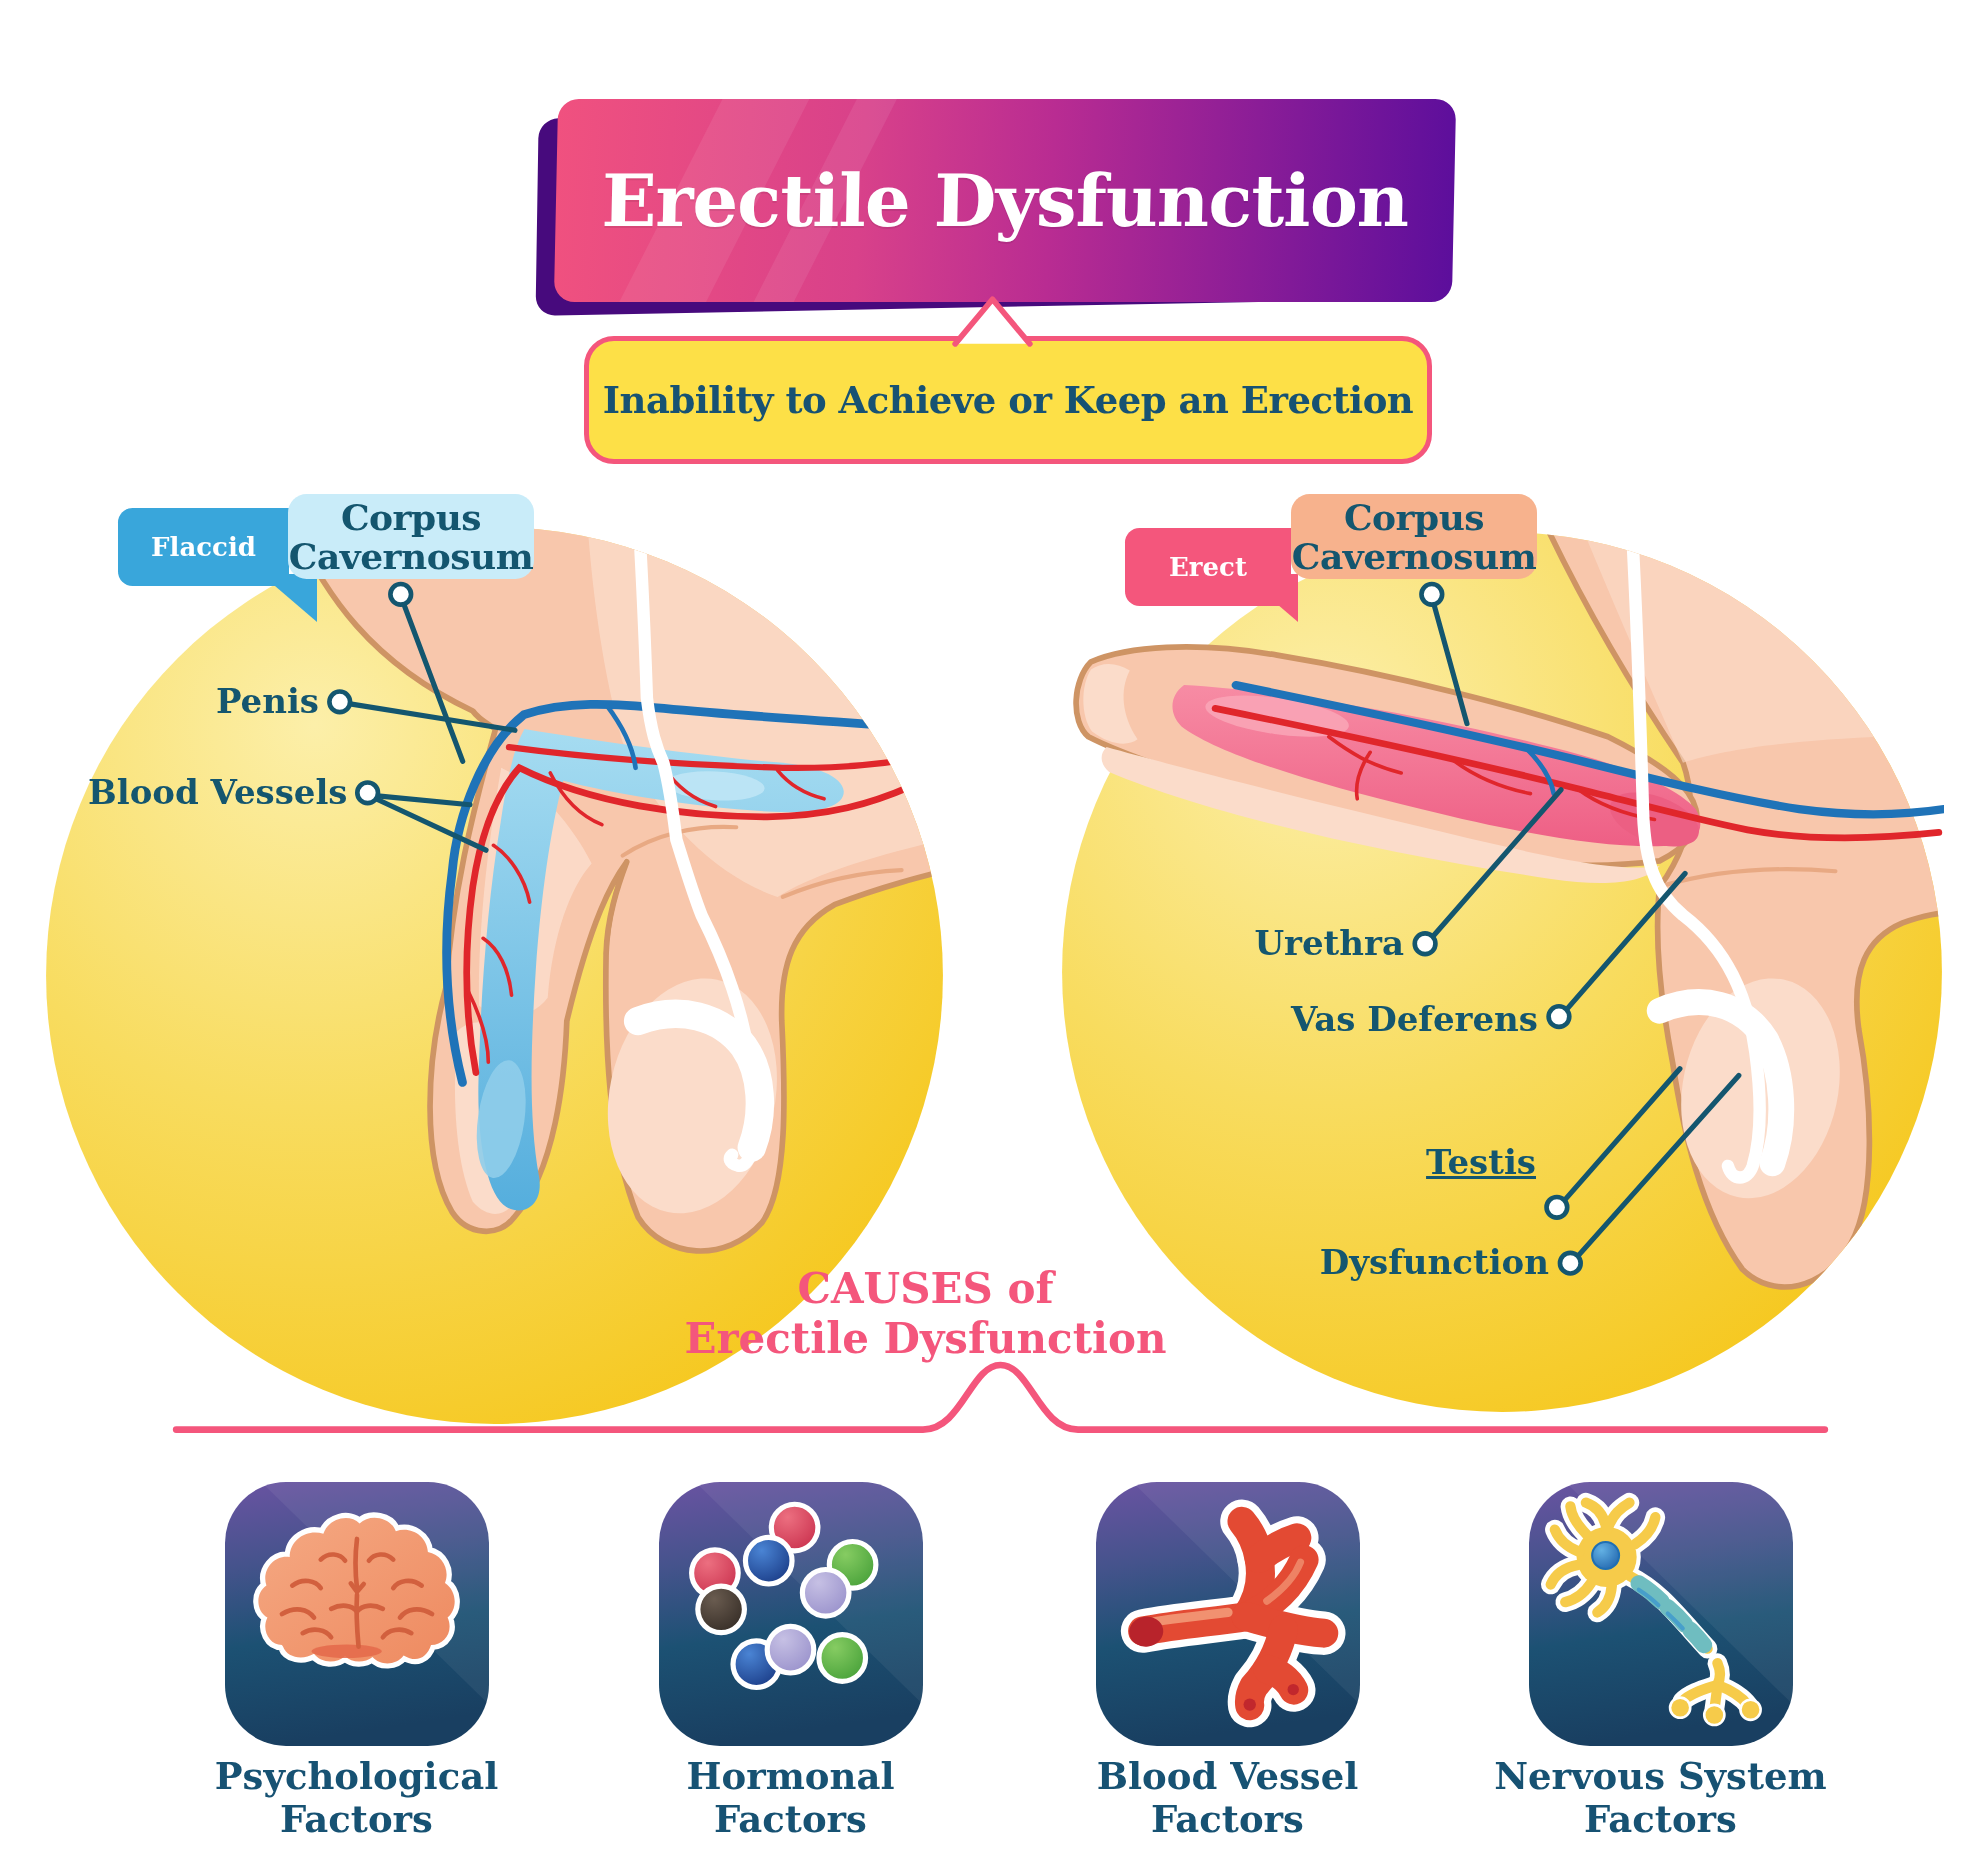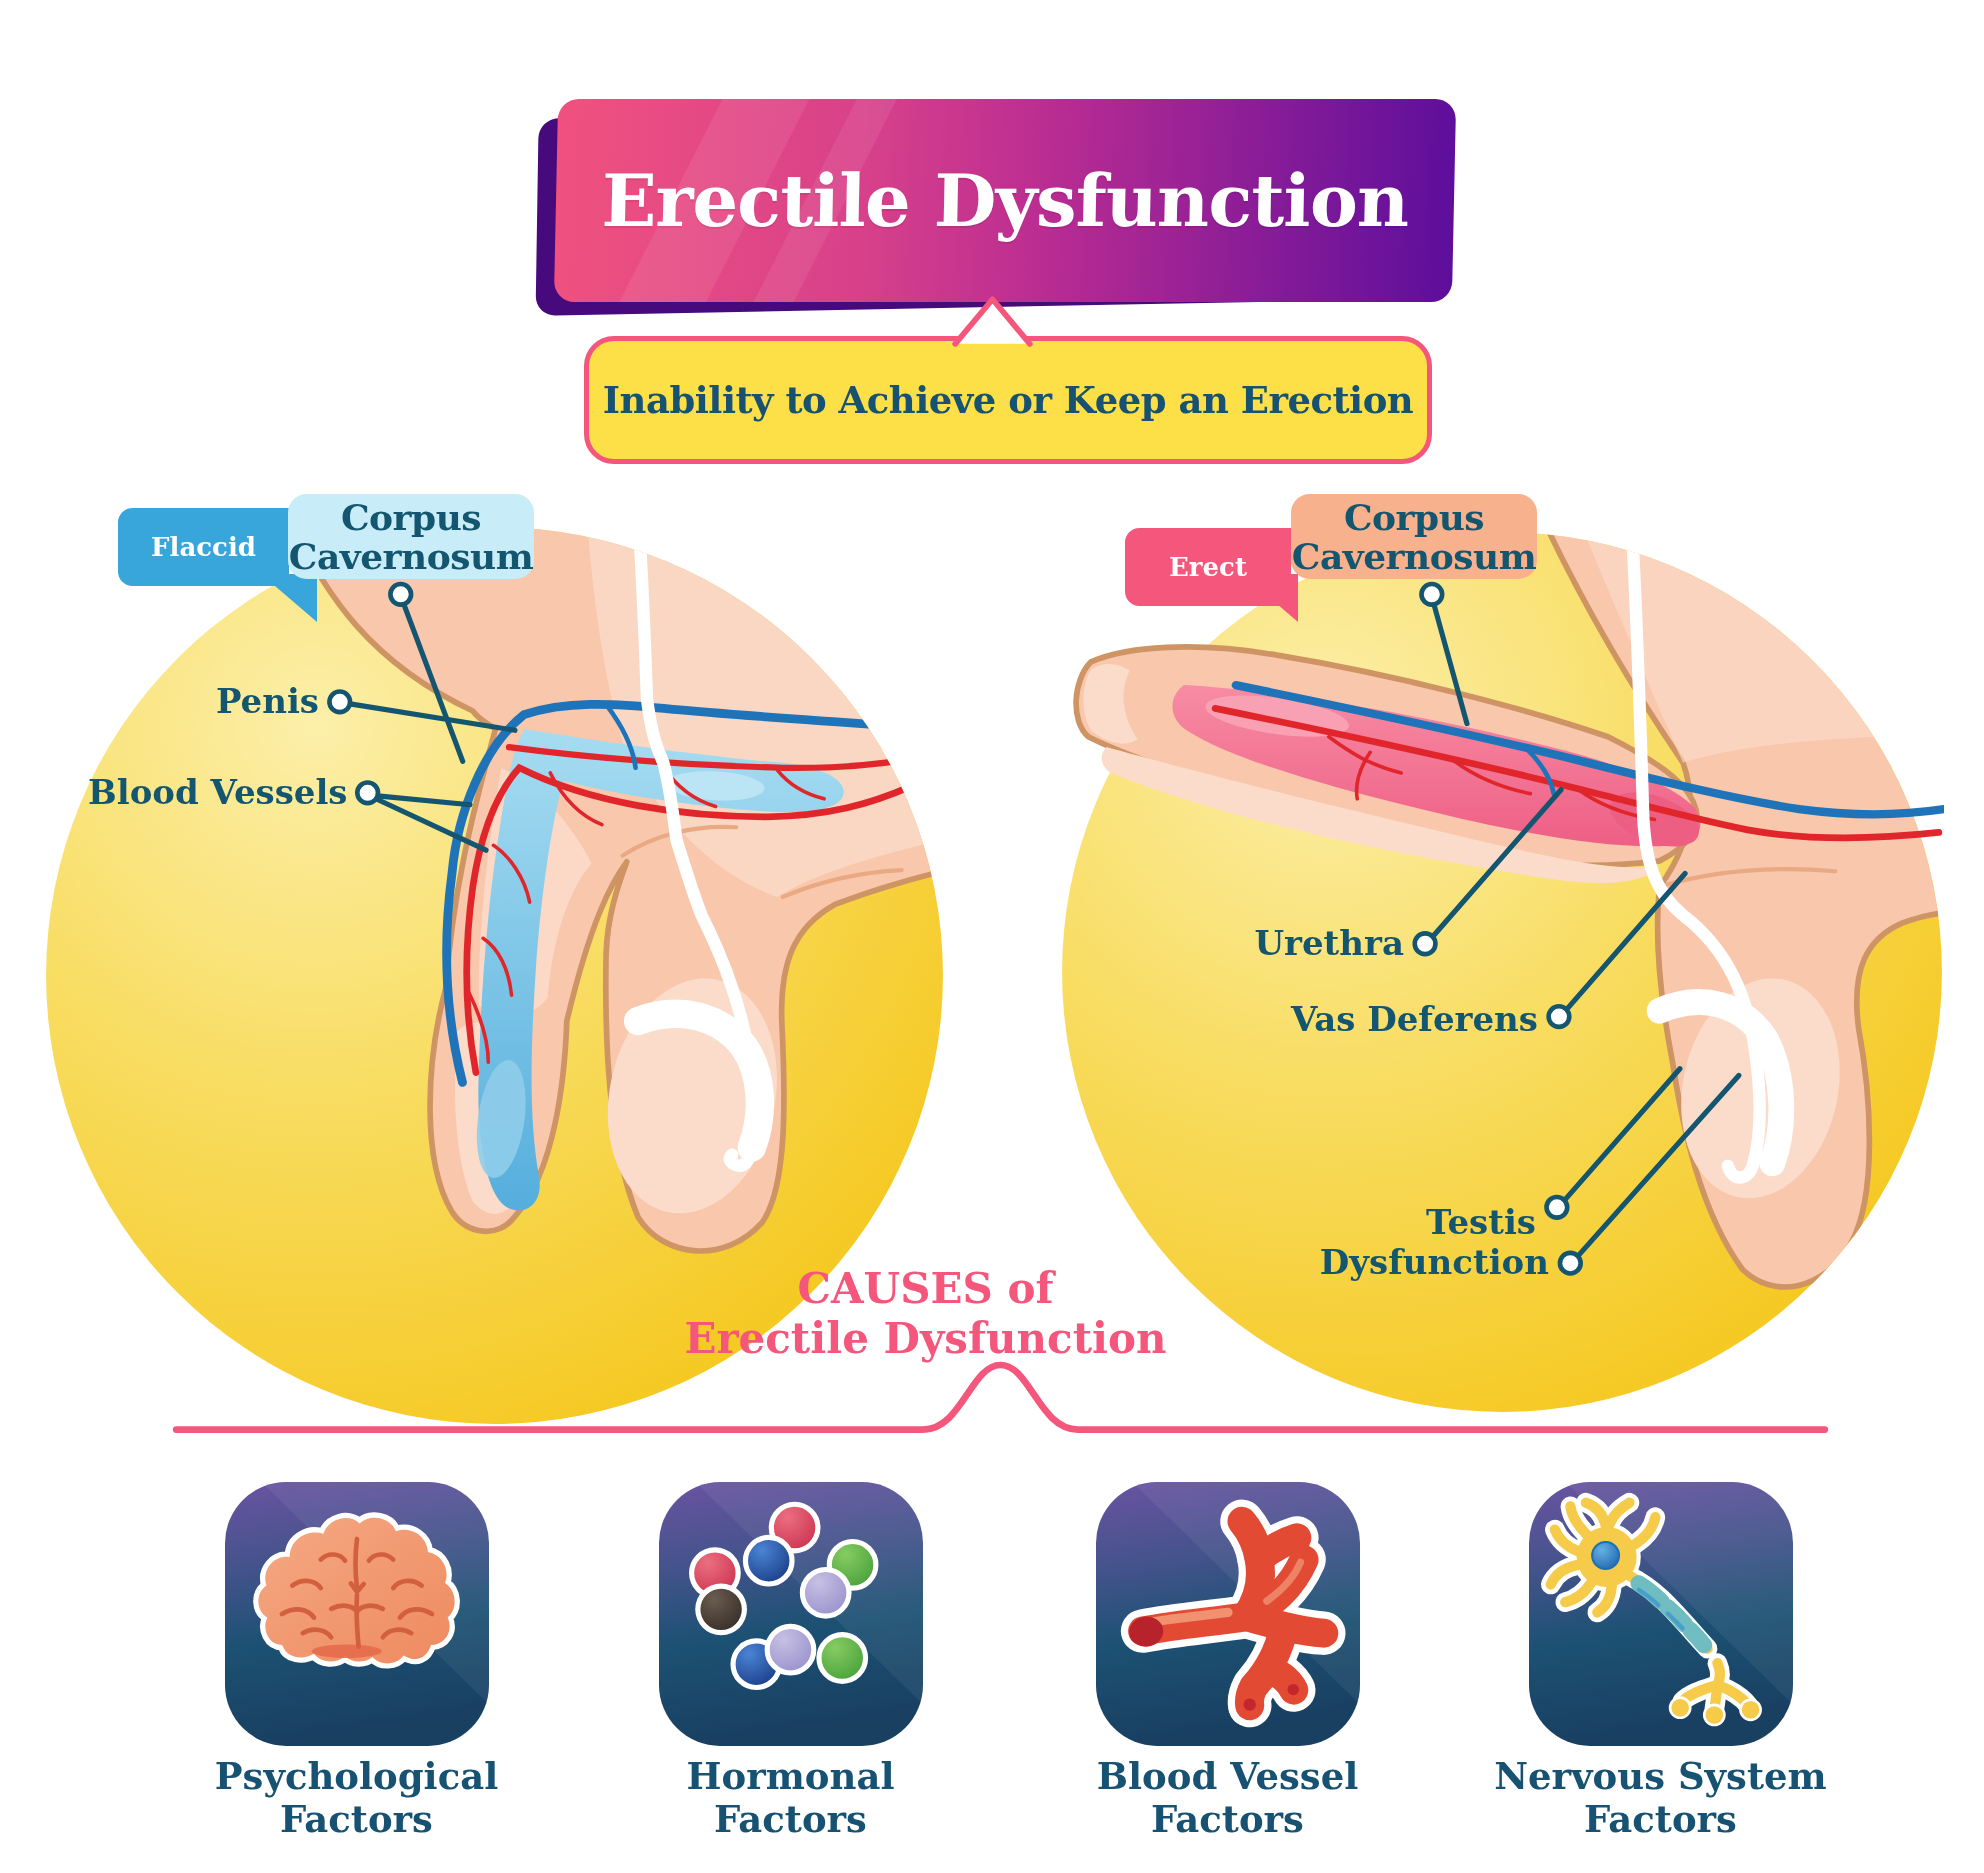--- a/index.html
+++ b/index.html
@@ -35,21 +35,21 @@
        color:#14566f;font-weight:bold;font-size:36px;line-height:1.06;letter-spacing:-0.5px;
        white-space:pre-line;z-index:4;}
   .tag.left{left:288px;top:494px;width:246px;height:85px;background:#c9ecf9;border-radius:18.6px;}
   .tag.right{left:1291px;top:494px;width:246px;height:85px;background:#f7b28d;border-radius:18.6px;}
   
   .lbl{color:#14566f;font-size:34px;font-weight:bold;text-align:right;z-index:6;white-space:nowrap;}
   .lbl.penis{left:164px;top:681px;width:155px;}
   .lbl.bv{left:88px;top:772px;width:258px;}
   .lbl.urethra{left:1249px;top:923px;width:155px;}
   .lbl.vas{left:1280px;top:989px;width:258px;margin-top:10px;}
-  .lbl.testis{left:1381px;top:1202px;width:155px;}
+  .lbl.testis{left:1381px;top:1142px;width:155px;text-decoration:underline;}
   .lbl.epi{left:1291px;top:1242px;width:258px;}
   
   .causes{left:667px;top:1264px;width:517px;text-align:center;color:#f4567c;font-size:42px;
           font-weight:bold;line-height:1.18;white-space:pre-line;}
   
   .factor-label{top:1755px;width:393px;text-align:center;color:#175273;font-size:37px;
                 font-weight:bold;line-height:1.16;white-space:pre-line;}
   .f0{left:160px;} .f1{left:594px;} .f2{left:1031px;} .f3{left:1464px;}
   svg{display:block;}
 </style>

